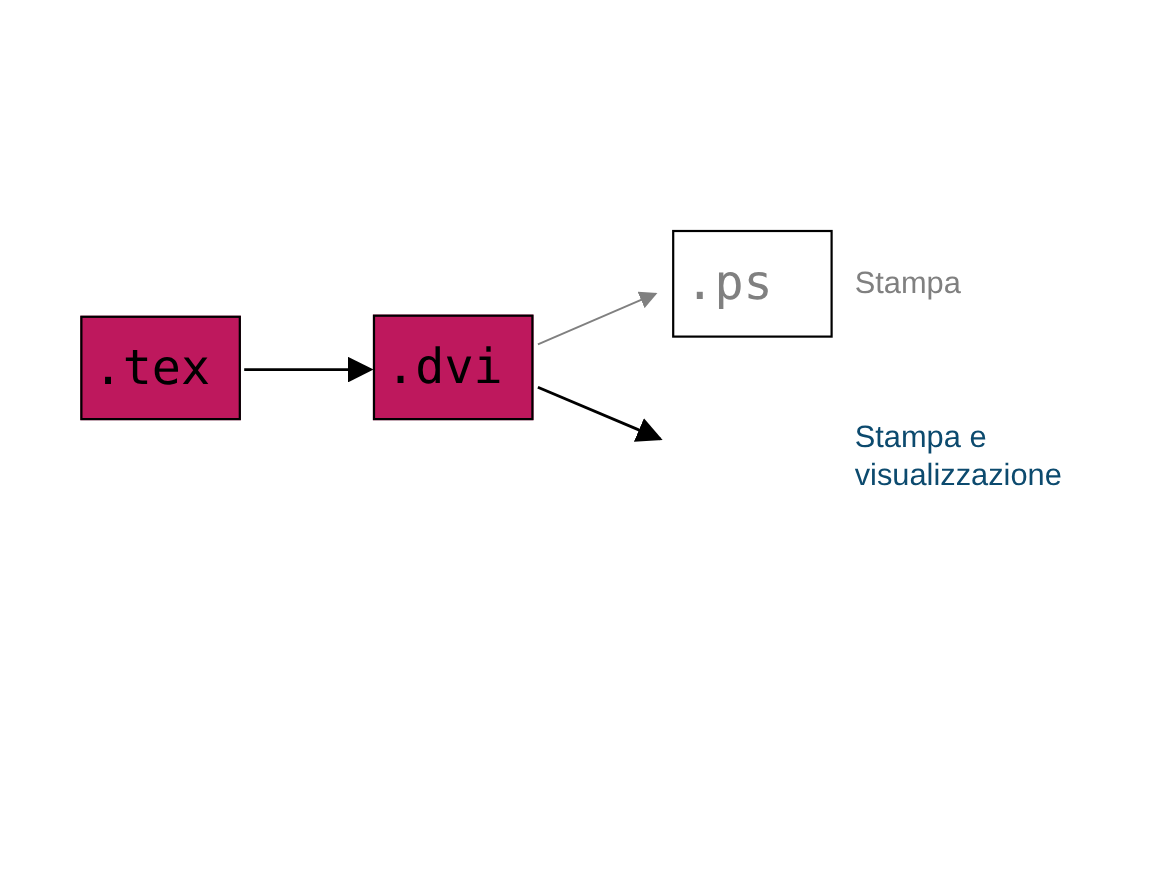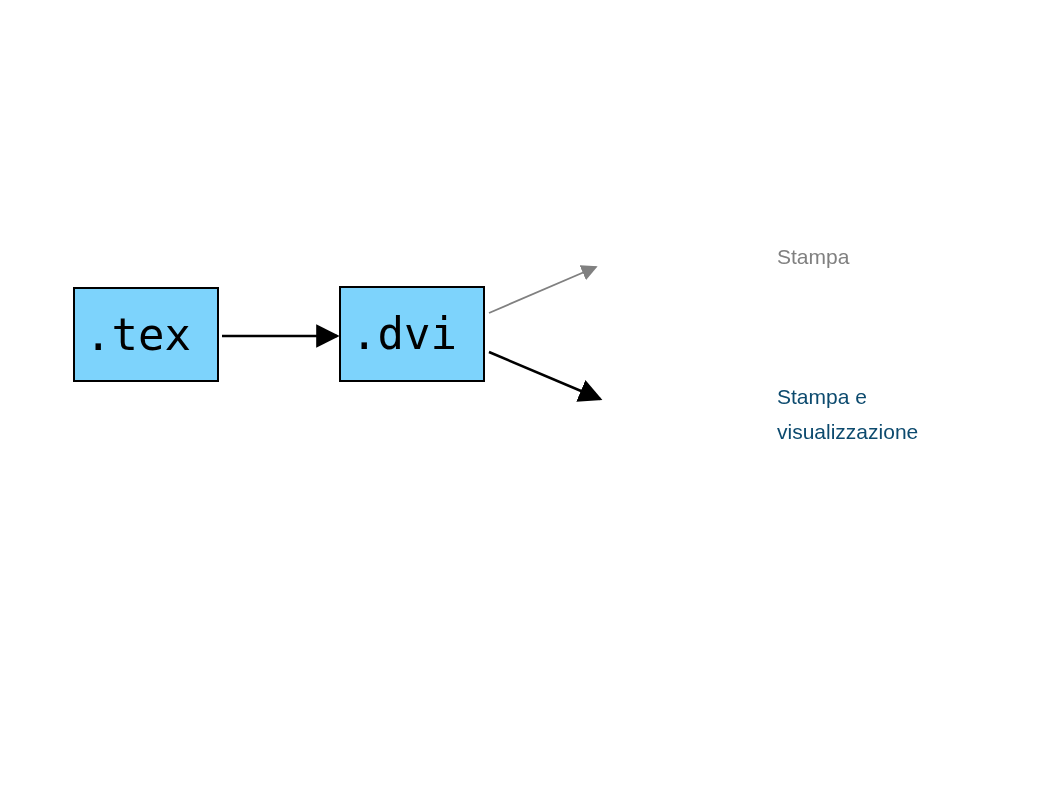--- a/index.html
+++ b/index.html
@@ -25,36 +25,36 @@
     display: flex;
     align-items: center;
     font-family: "DejaVu Sans Mono", monospace;
     font-size: 44px;
     line-height: 1;
     letter-spacing: 0px;
     padding-left: 10px;
     white-space: pre;
   }
   .node.filled {
-    background: #7dd3fc;
+    background: #be185d;
     color: #000000;
   }
   .node.hollow {
     background: #ffffff;
     color: #808080;
   }
   #node-tex  { left: 73px;  top: 287px; width: 146px; height: 95px; }
   #node-dvi  { left: 339px; top: 286px; width: 146px; height: 96px; text-align: center; }
   #node-ps   { left: 611px; top: 209px; width: 146px; height: 98px; }
   #node-pdf  { left: 611px; top: 368px; width: 145px; height: 91px; }
 
   .caption {
     position: absolute;
     font-family: "Liberation Sans", sans-serif;
-    font-size: 21px;
+    font-size: 28px;
     line-height: 35px;
     white-space: pre-line;
   }
   #caption-ps  { left: 777px; top: 239px; color: #808080; }
   #caption-pdf { left: 777px; top: 379px; color: #0c4a6e; }
 
   #edges {
     position: absolute;
     left: 0;
     top: 0;
@@ -86,20 +86,23 @@
   </svg>
 
   <div id="node-tex" class="node filled">
     <span>.tex</span>
   </div>
 
   <div id="node-dvi" class="node filled">
     <span>.dvi</span>
   </div>
 
+  <div id="node-ps" class="node hollow">
+    <span>.ps</span>
+  </div>
 
 
   <div id="caption-ps" class="caption">Stampa</div>
 
   <div id="caption-pdf" class="caption">Stampa e
 visualizzazione</div>
 
 </div>
 
 </body></html>

